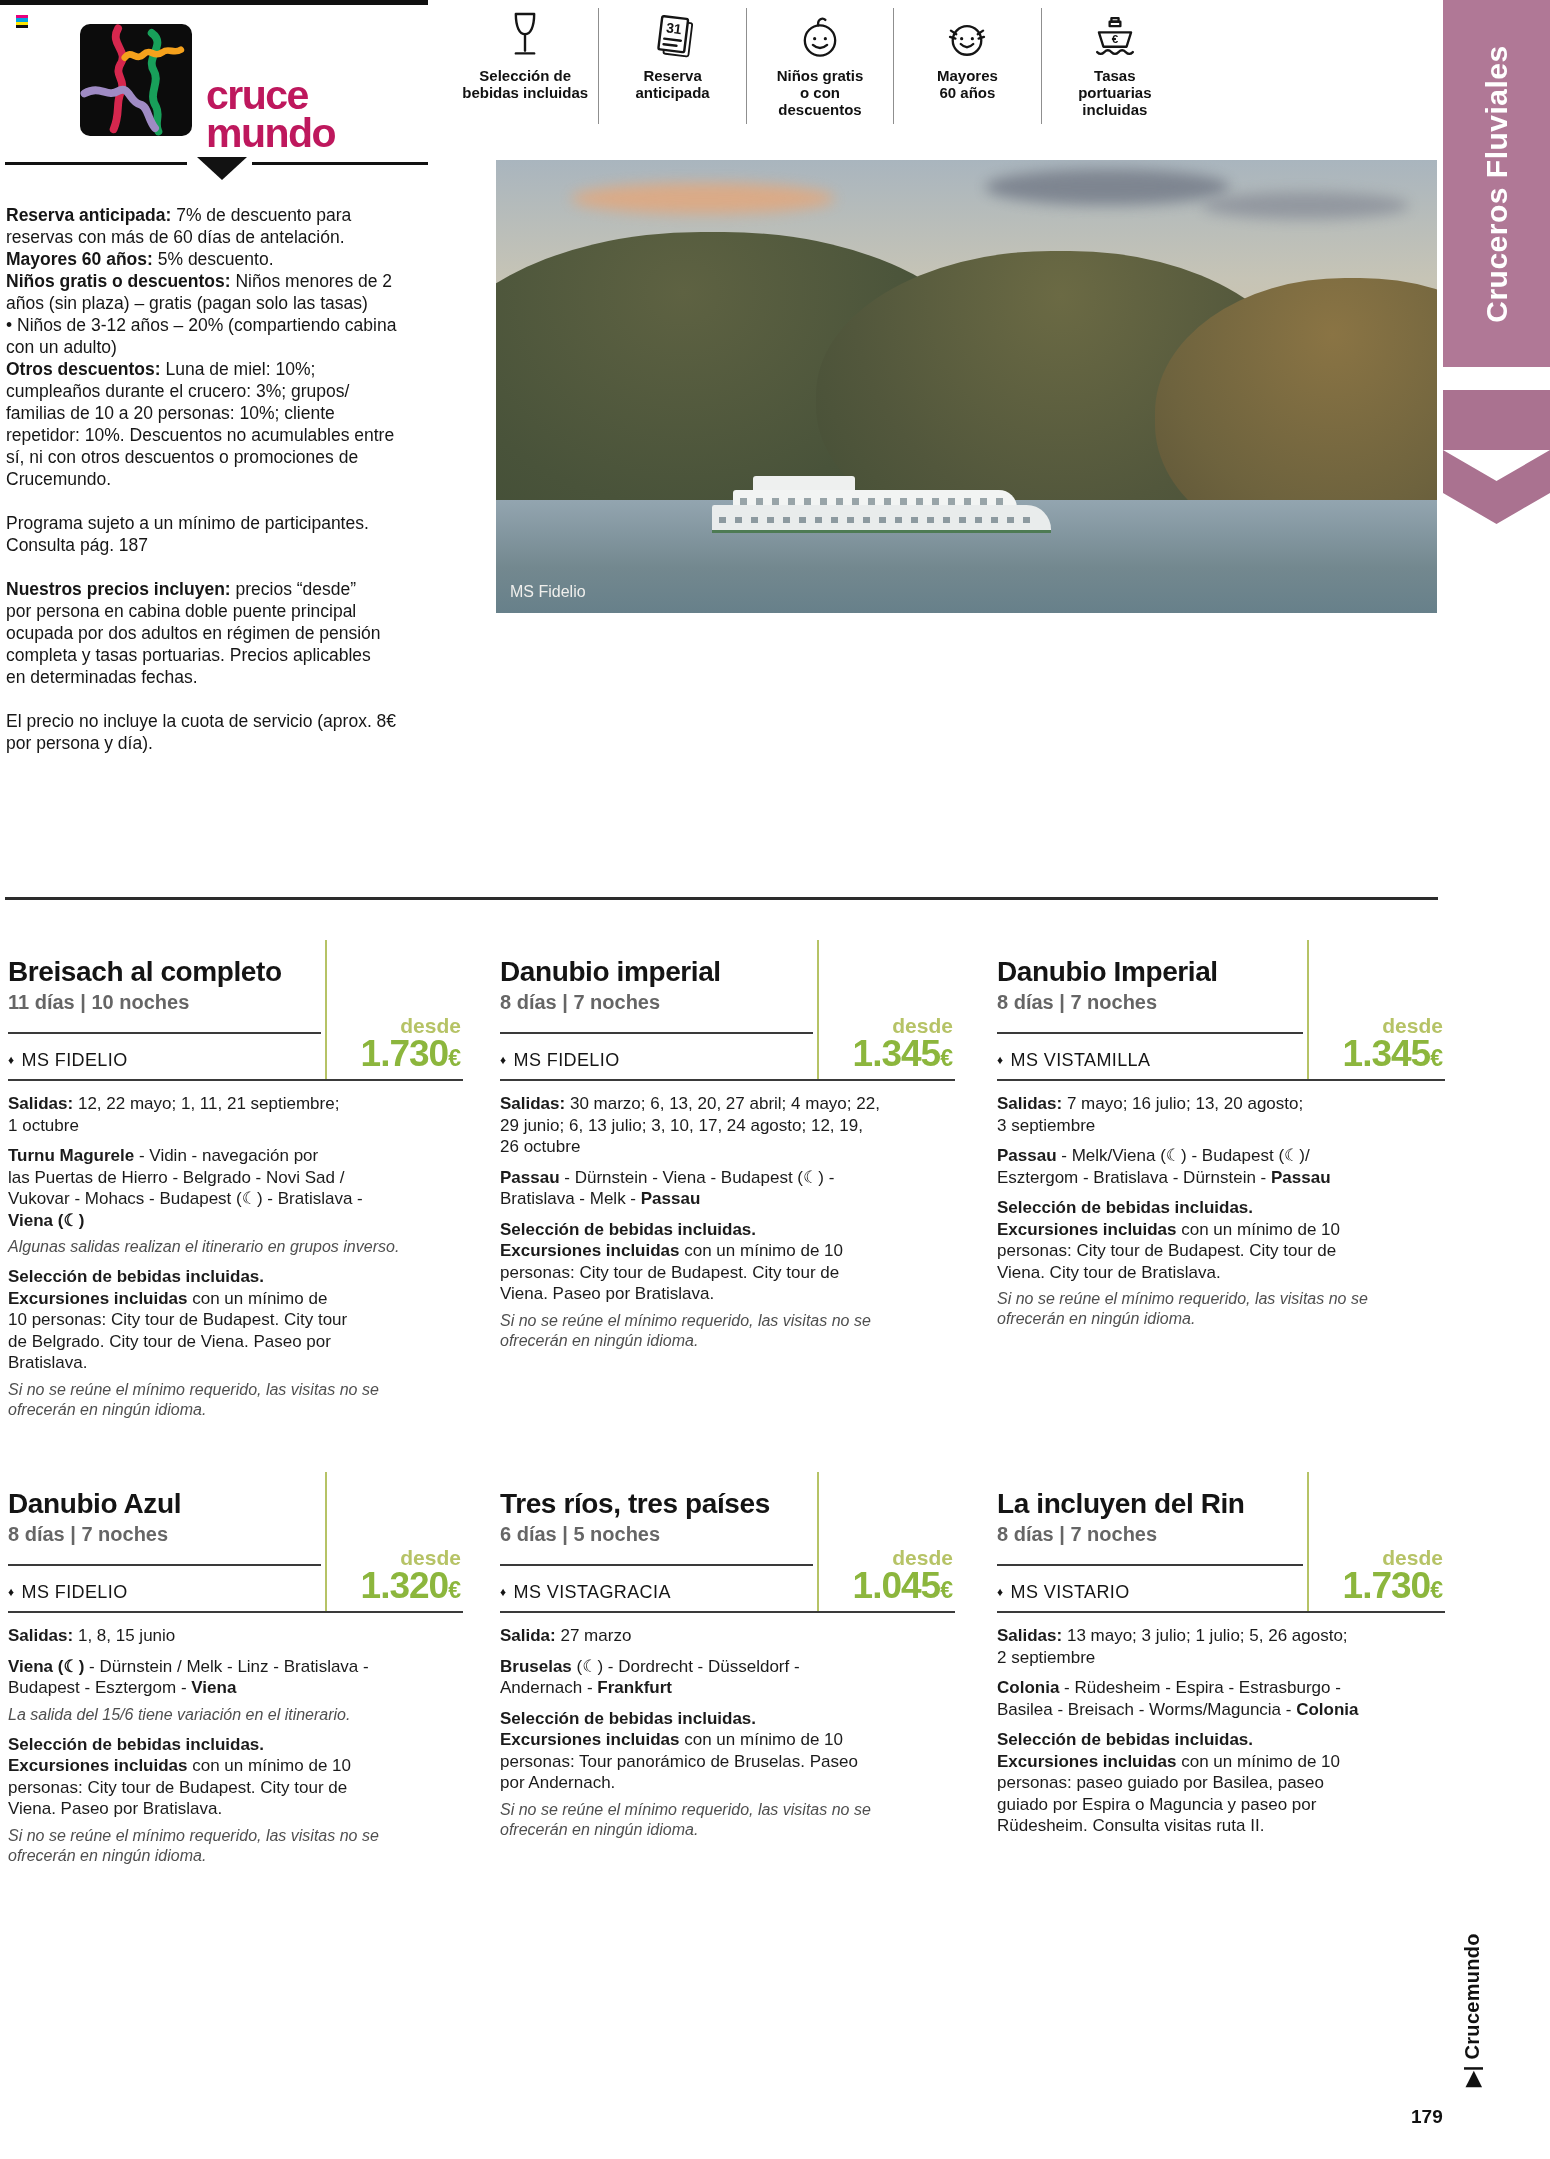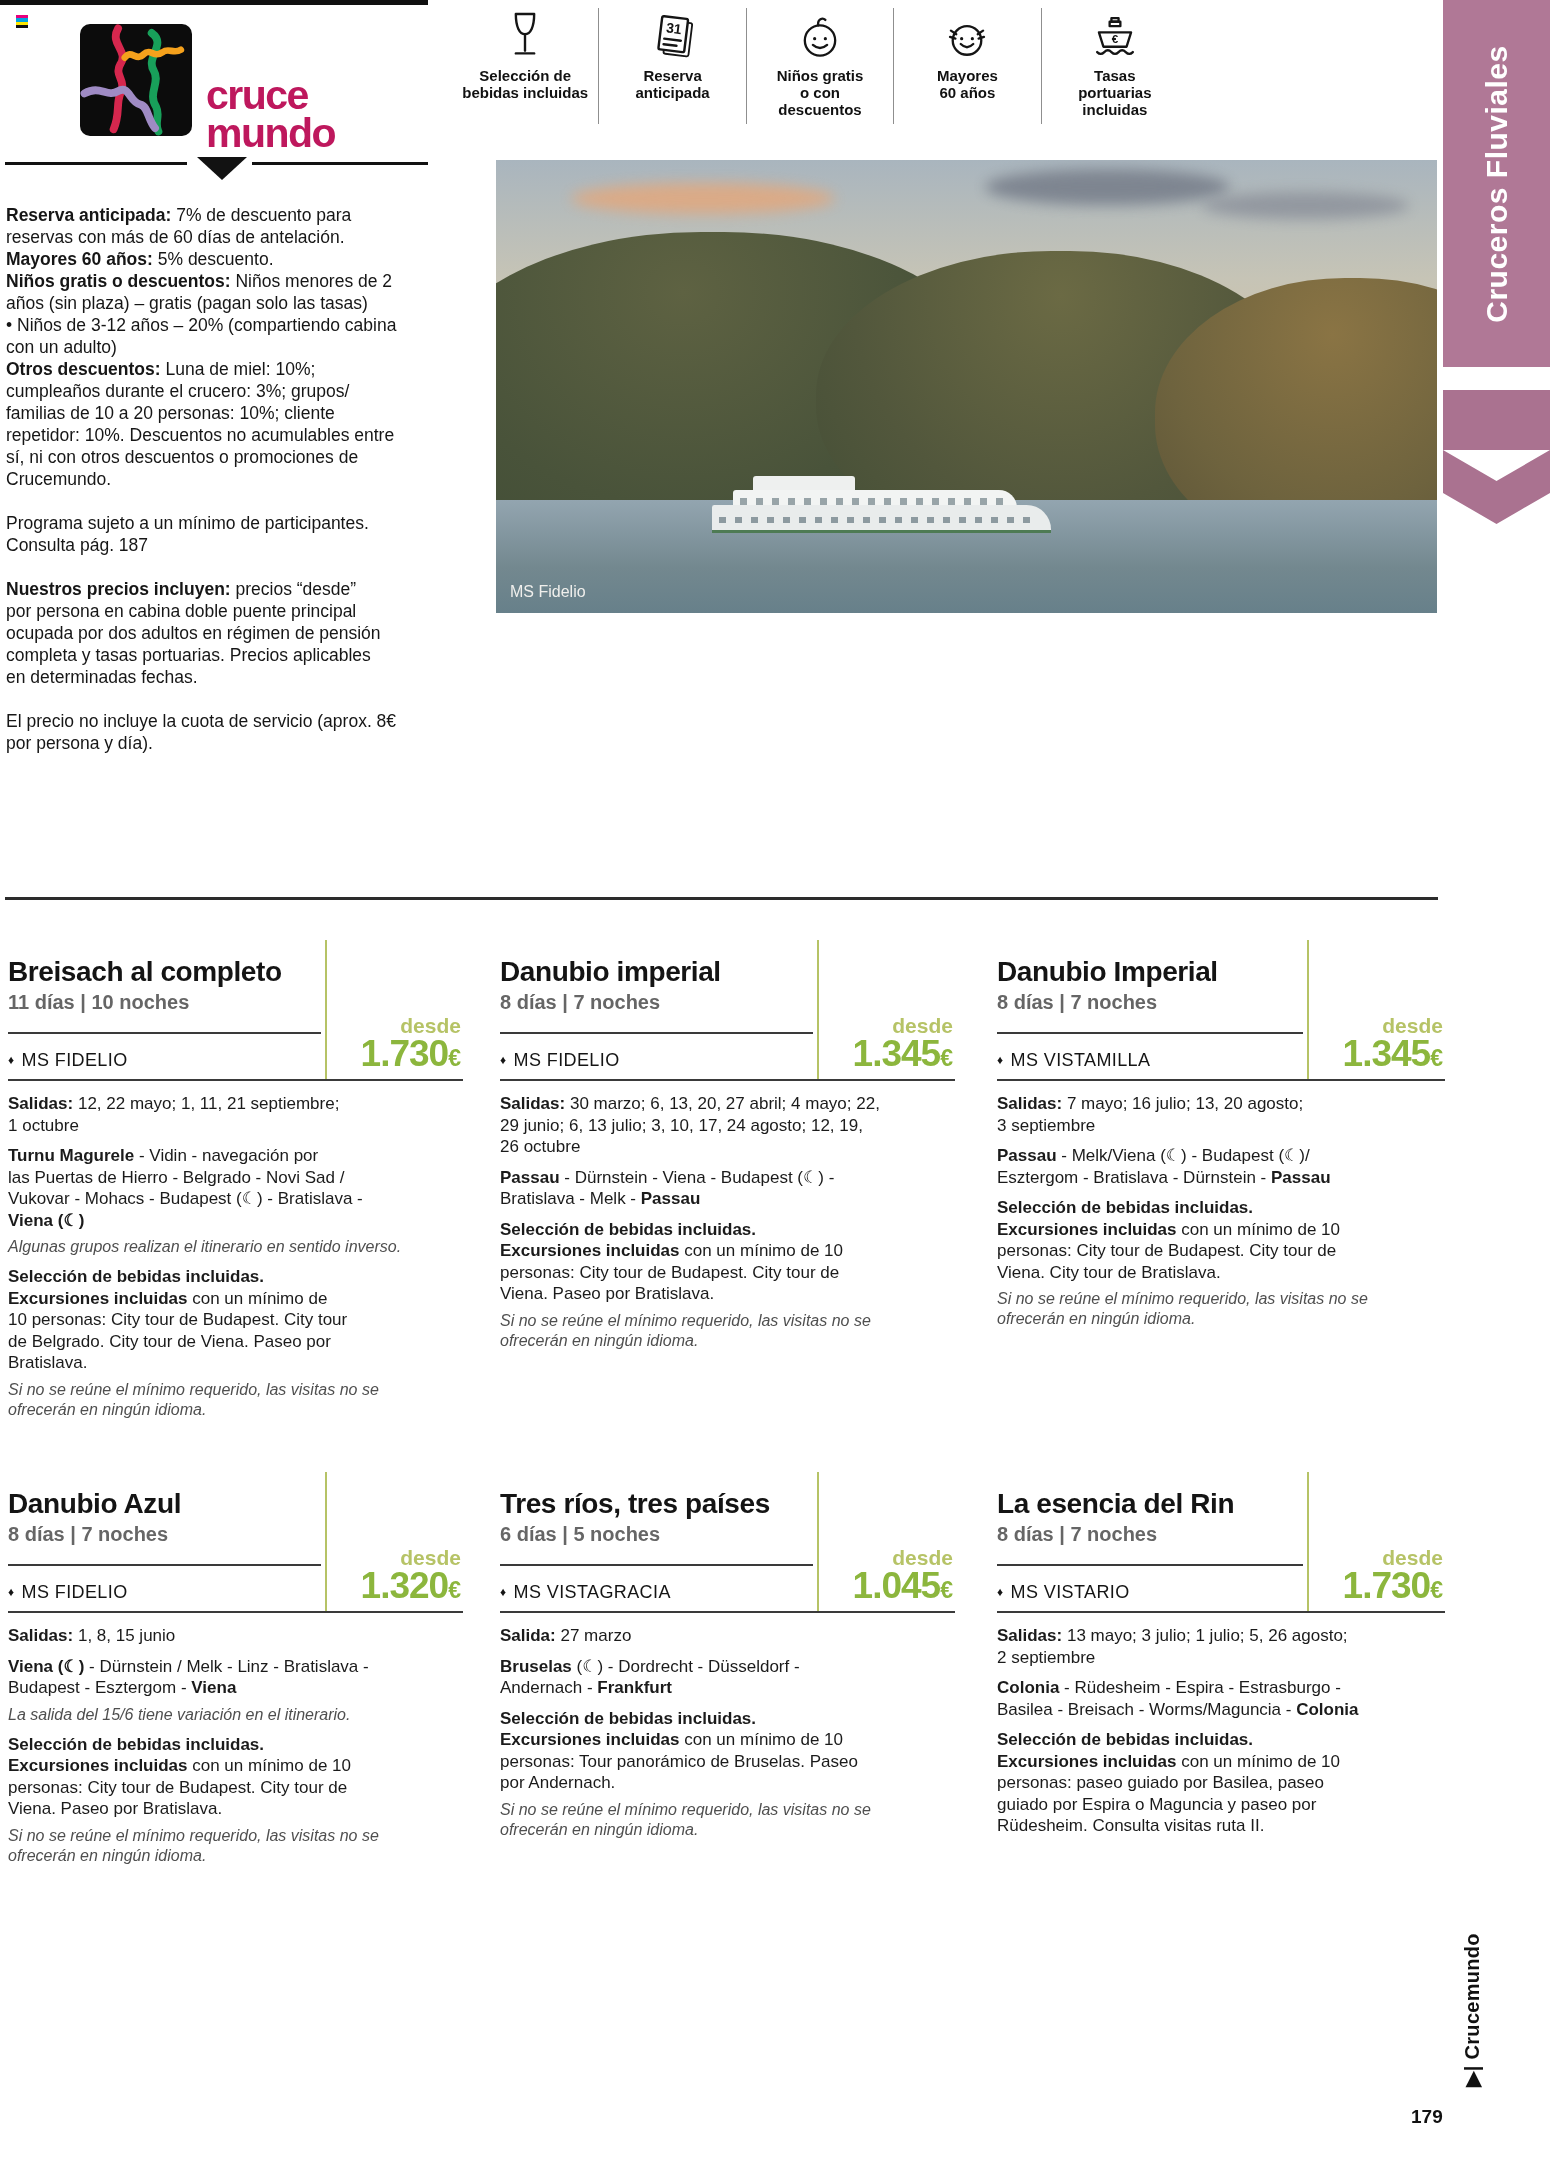--- a/index.html
+++ b/index.html
@@ -244,21 +244,21 @@
         <div class="amt"><span>1.730</span><span class="eur">€</span></div>
       </div>
     </div>
     <div class="bb">
       <p class="bp"><span class="rb">Salidas: </span><span>12, 22 mayo; 1, 11, 21 septiembre;
 1 octubre</span></p>
       <p class="bp"><span class="rb">Turnu Magurele</span><span> - Vidin - navegación por
 las Puertas de Hierro - Belgrado - Novi Sad /
 Vukovar - Mohacs - Budapest (☾) - Bratislava -
 </span><span class="rb">Viena (☾)</span></p>
-      <p class="bnote">Algunas grupos realizan el itinerario en sentido inverso.</p>
+      <p class="bnote">Algunas salidas realizan el itinerario en grupos inverso.</p>
       <p class="bp"><span class="rb">Selección de bebidas incluidas.
 </span><span class="rb">Excursiones incluidas</span><span> con un mínimo de
 10 personas: City tour de Budapest. City tour
 de Belgrado. City tour de Viena. Paseo por
 Bratislava.</span></p>
       <p class="bnote">Si no se reúne el mínimo requerido, las visitas no se
 ofrecerán en ningún idioma.</p>
     </div>
   </div>
 
@@ -356,21 +356,21 @@
 </span><span class="rb">Excursiones incluidas</span><span> con un mínimo de 10
 personas: Tour panorámico de Bruselas. Paseo
 por Andernach.</span></p>
       <p class="bnote">Si no se reúne el mínimo requerido, las visitas no se
 ofrecerán en ningún idioma.</p>
     </div>
   </div>
 
   <div class="blk" id="b5">
     <div class="bh">
-      <div class="bt">La esencia del Rin</div>
+      <div class="bt">La incluyen del Rin</div>
       <div class="bs">8 días | 7 noches</div>
       <div class="bship"><span class="dia">♦</span><span>MS VISTARIO</span></div>
       <div class="price">
         <div class="desde">desde</div>
         <div class="amt"><span>1.730</span><span class="eur">€</span></div>
       </div>
     </div>
     <div class="bb">
       <p class="bp"><span class="rb">Salidas: </span><span>13 mayo; 3 julio; 1 julio; 5, 26 agosto;
 2 septiembre</span></p>

